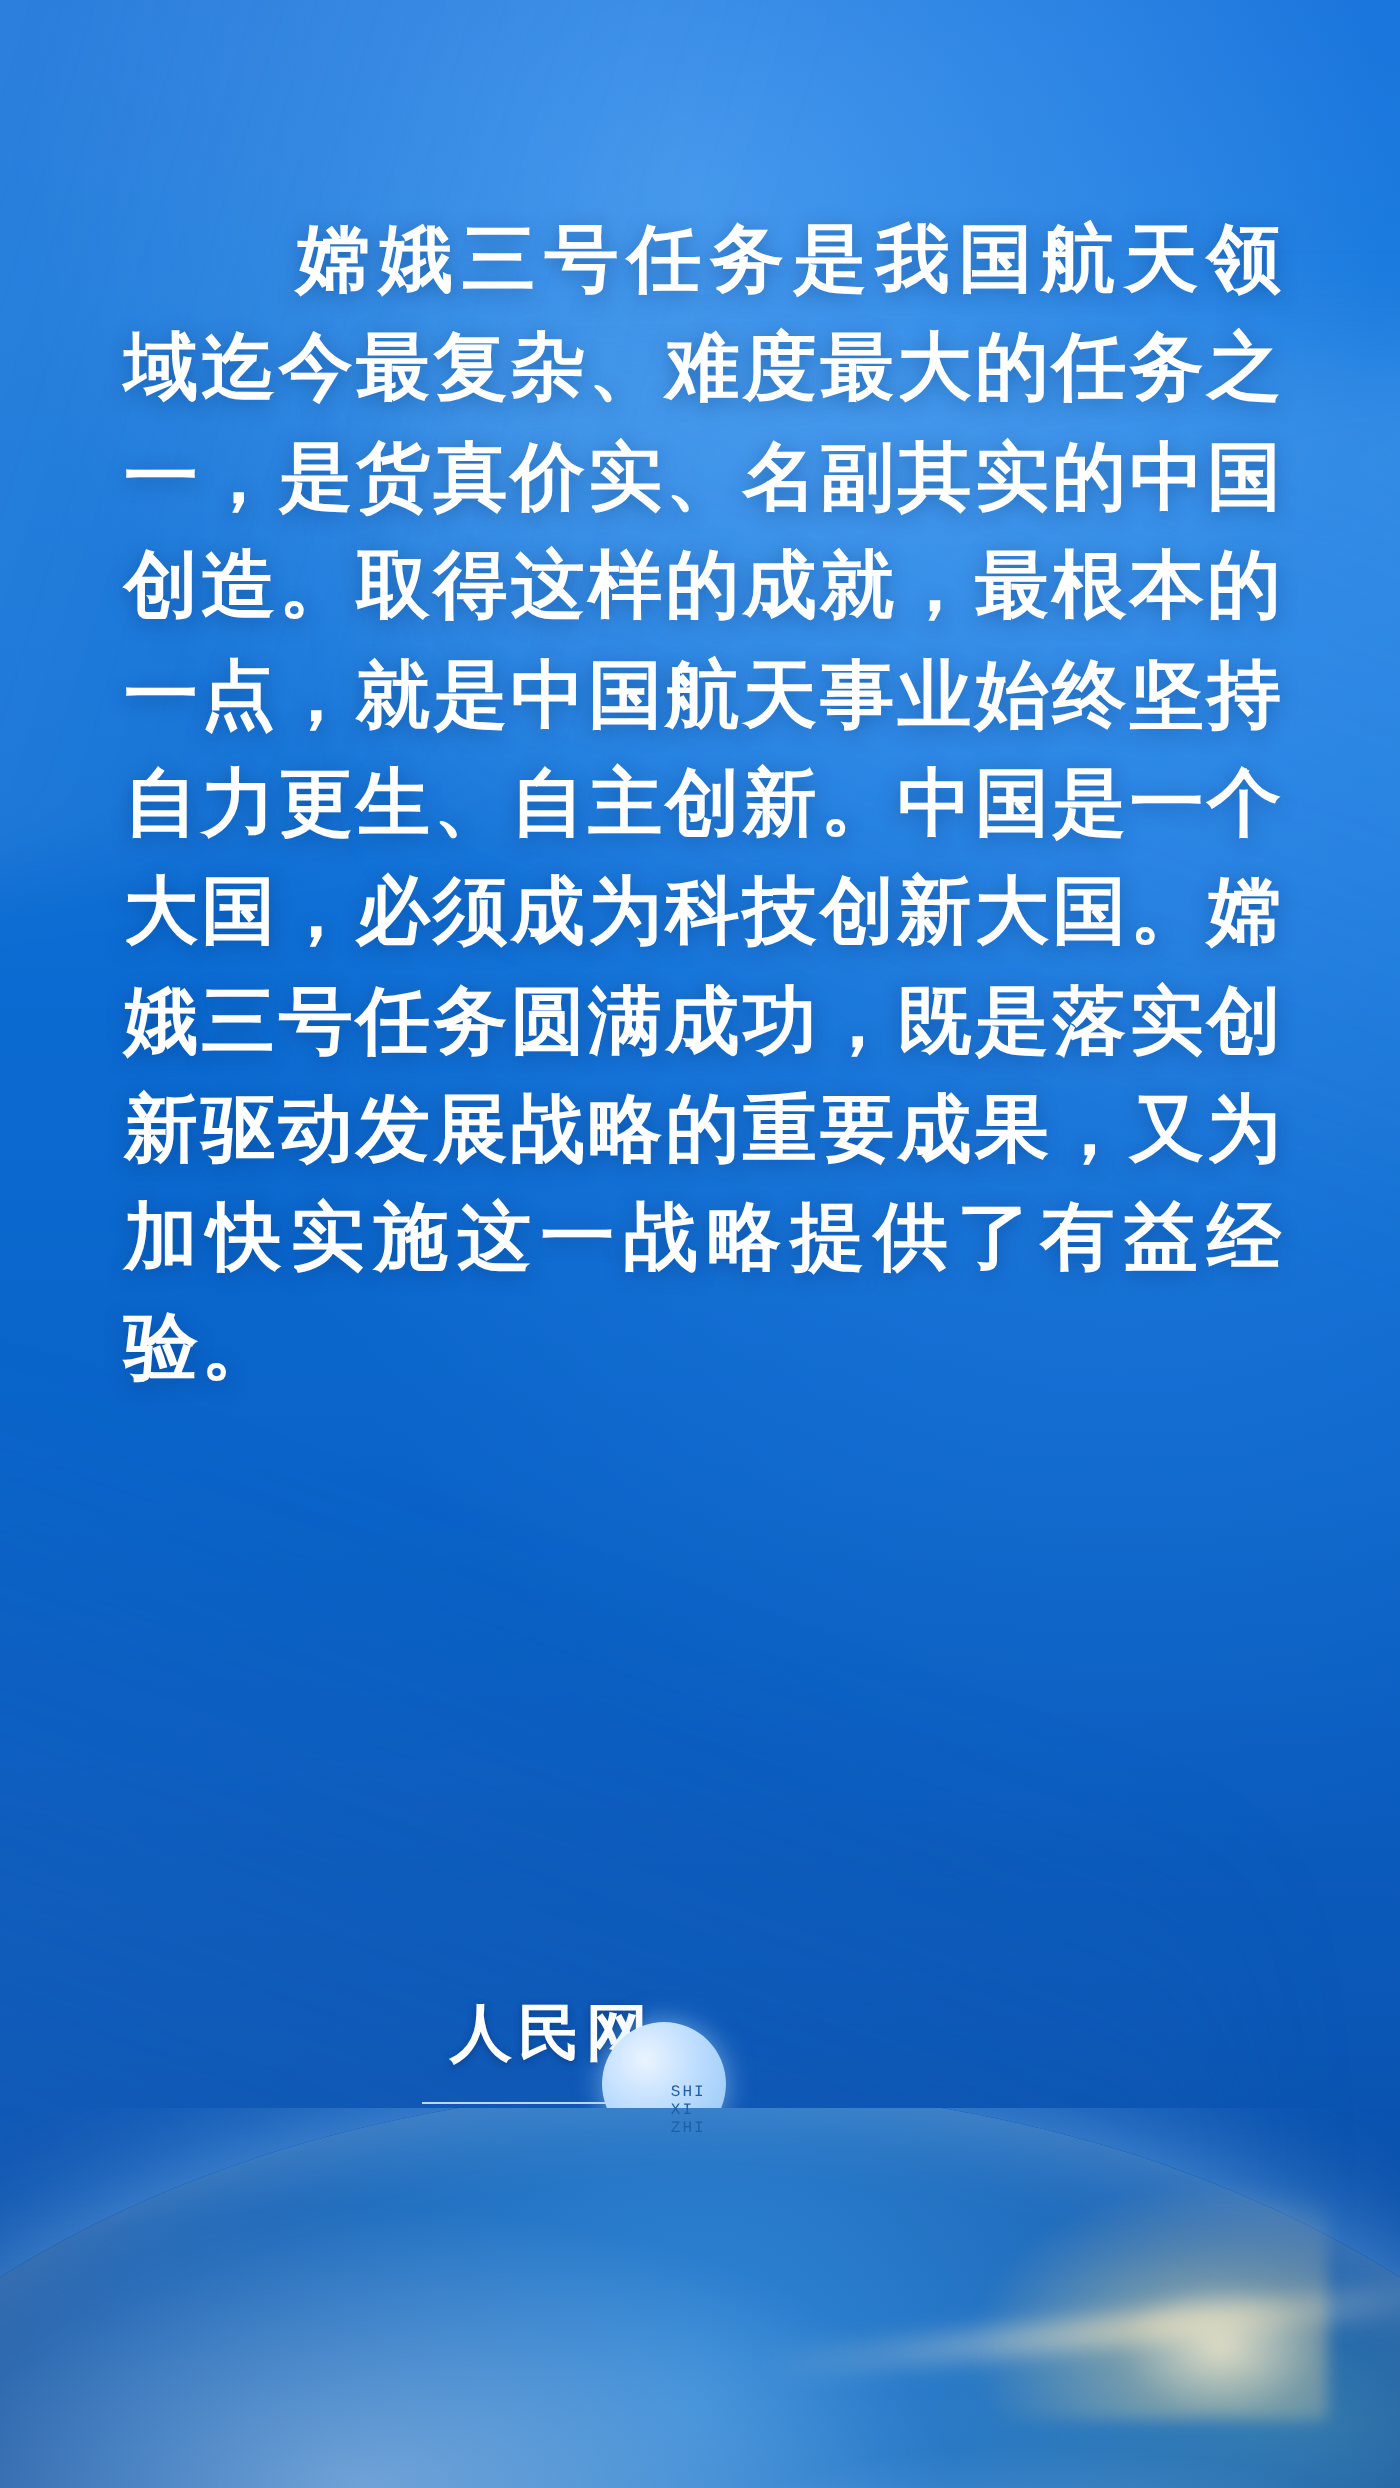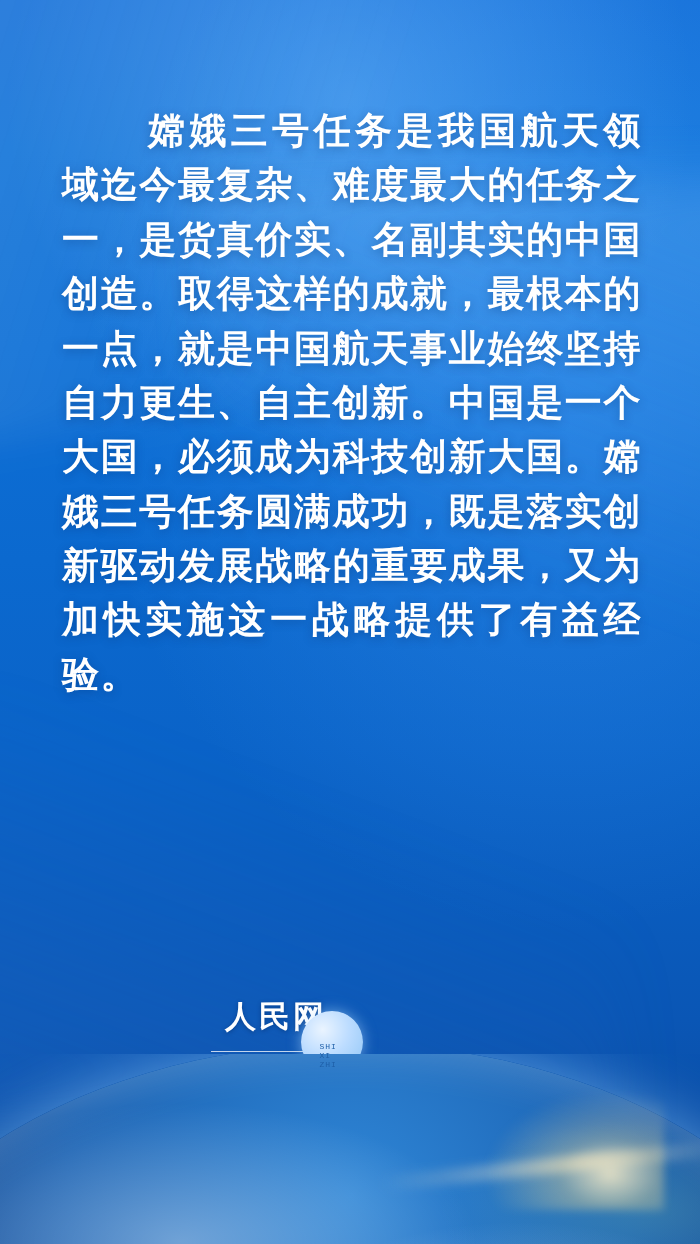--- a/index.html
+++ b/index.html
@@ -155,21 +155,21 @@
     font-family: "Liberation Serif", serif;
     font-weight: bold;
     font-size: 42px;
     color: #ffffff;
     letter-spacing: 2px;
     text-shadow: 0 2px 6px rgba(0,40,90,0.35);
     padding-right: 10px;
   }
   .shixizhi .sz-sub {
     position: absolute;
-    right: 20px;
+    right: 4px;
     bottom: 14px;
     z-index: 3;
     font-family: "Liberation Mono", monospace;
     font-size: 8px;
     color: #1e5fa8;
     letter-spacing: 1px;
   }
 
   
   .earth-wrap {

